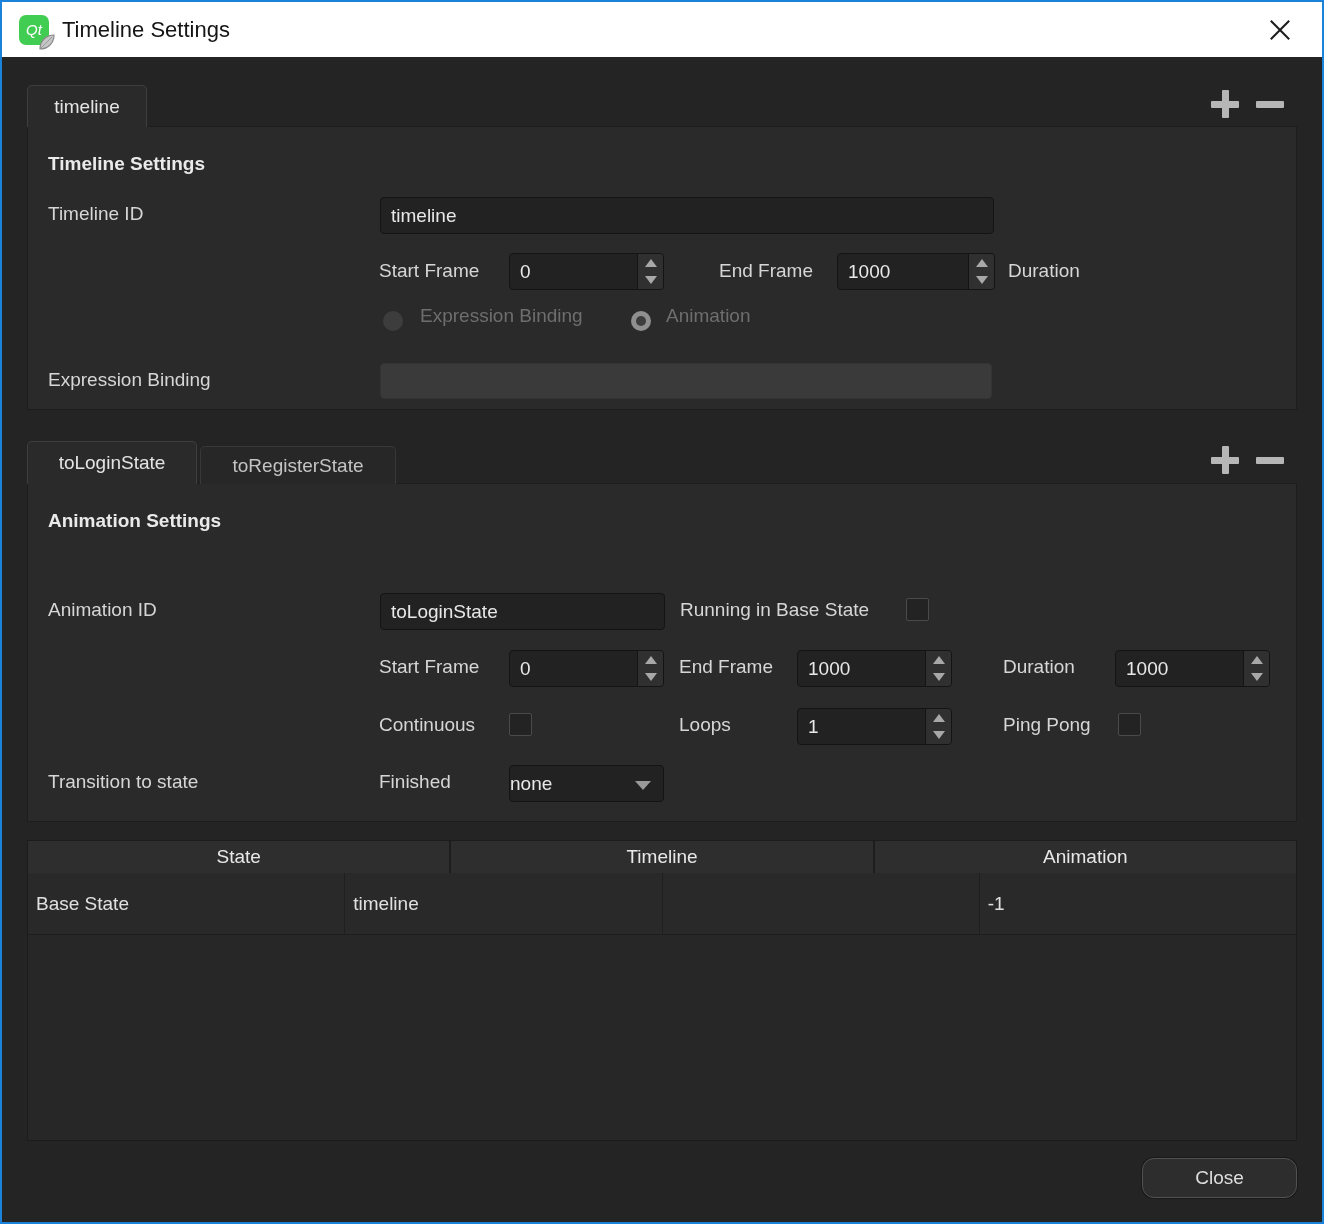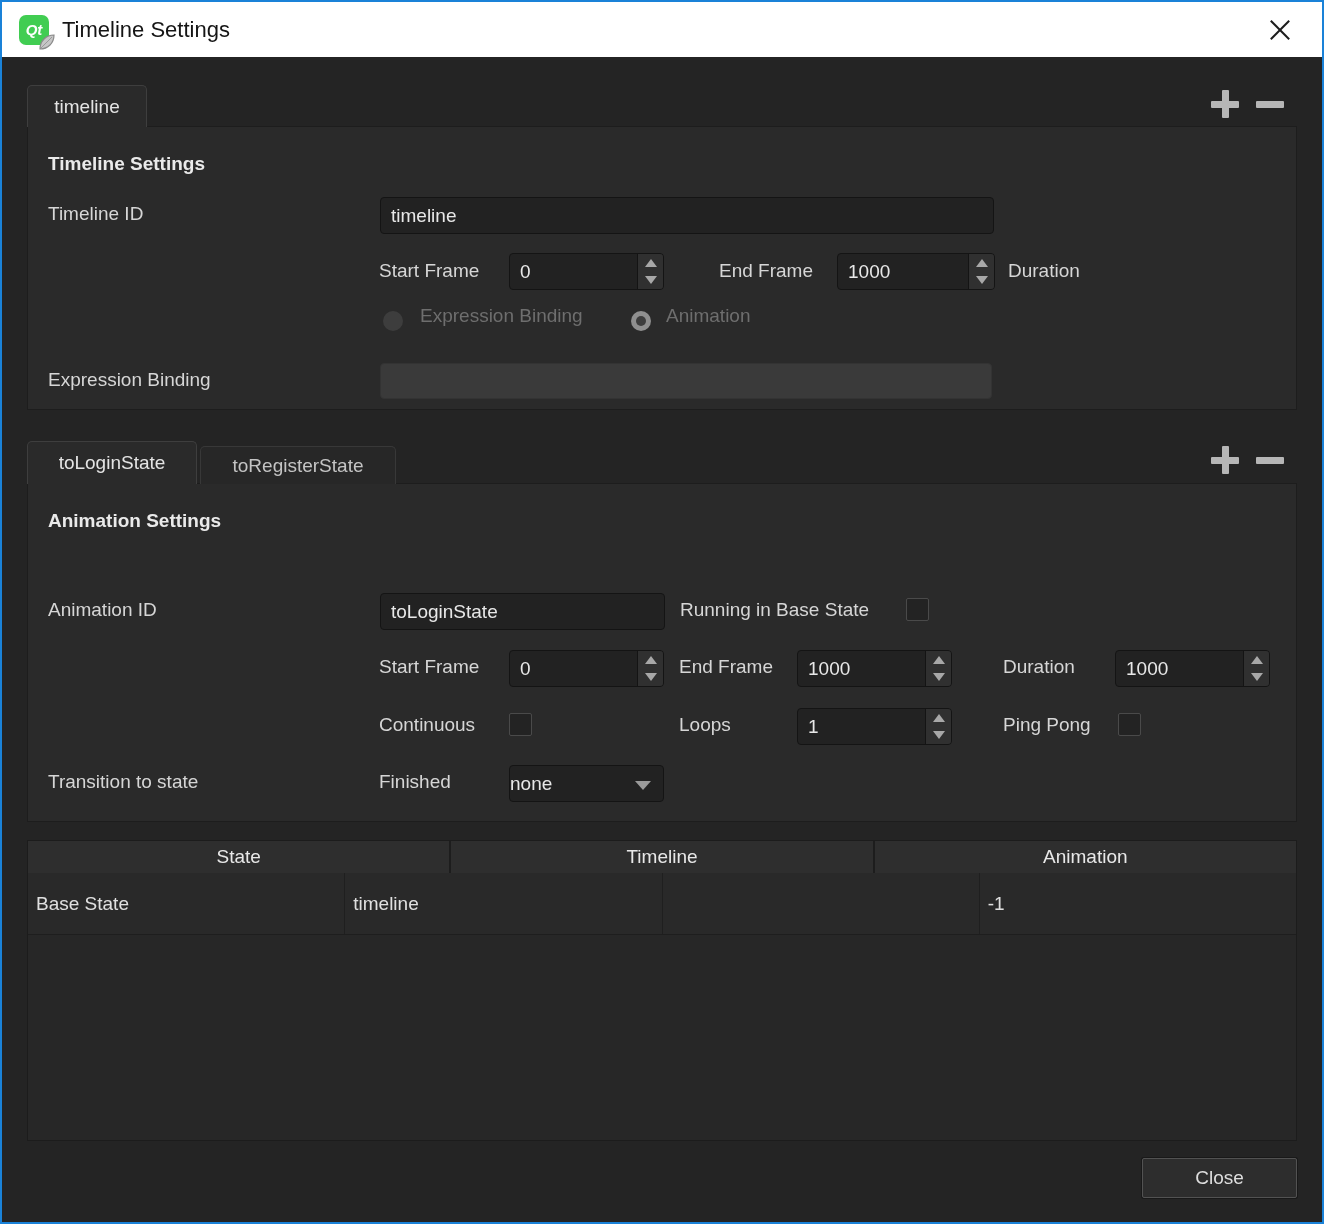--- a/index.html
+++ b/index.html
@@ -14,21 +14,21 @@
   
   .titlebar{
     height:55px; background:#ffffff; display:flex; align-items:center;
     padding-left:17px; position:relative;
   }
   .app-icon{
     width:30px; height:30px; background:#41cd52; border-radius:7px;
     display:flex; align-items:center; justify-content:center; position:relative;
     flex:0 0 auto;
   }
-  .app-icon .qt-text{ color:#fff; font-weight:bold; font-size:15px; font-style:italic; }
+  .app-icon .qt-text{ color:#fff; font-weight:normal; font-size:15px; font-style:italic; }
   .app-icon svg{ position:absolute; right:-7px; bottom:-6px; }
   .titlebar .title{ margin-left:13px; font-size:22px; color:#151515; }
   .btn-close{
     position:absolute; right:22px; top:8px; width:40px; height:40px; cursor:pointer;
   }
   .btn-close::before,.btn-close::after{
     content:""; position:absolute; left:7px; top:19px; width:26px; height:2px;
     background:#1c1c1c;
   }
   .btn-close::before{ transform:rotate(45deg); }
@@ -135,21 +135,21 @@
   }
   .td{
     flex:1; color:#e0e0e0; font-size:19px; display:flex; align-items:center;
     padding-left:8px; border-right:1px solid #1f1f1f;
   }
   .td:last-child{ border-right:none; }
 
   
   .btn-close-dialog{
     position:absolute; left:1140px; top:1101px; width:155px; height:40px;
-    background:#2d2d2d; border:1px solid #525252; border-radius:2px;
+    background:#2d2d2d; border:1px solid #525252; border-radius:12px;
     color:#dedede; font-size:19px; display:flex; align-items:center; justify-content:center;
     box-shadow:0 0 0 1px #191919; cursor:pointer;
   }
 </style>
 </head>
 <body>
 
 <div class="window">
 
   <div class="titlebar">

